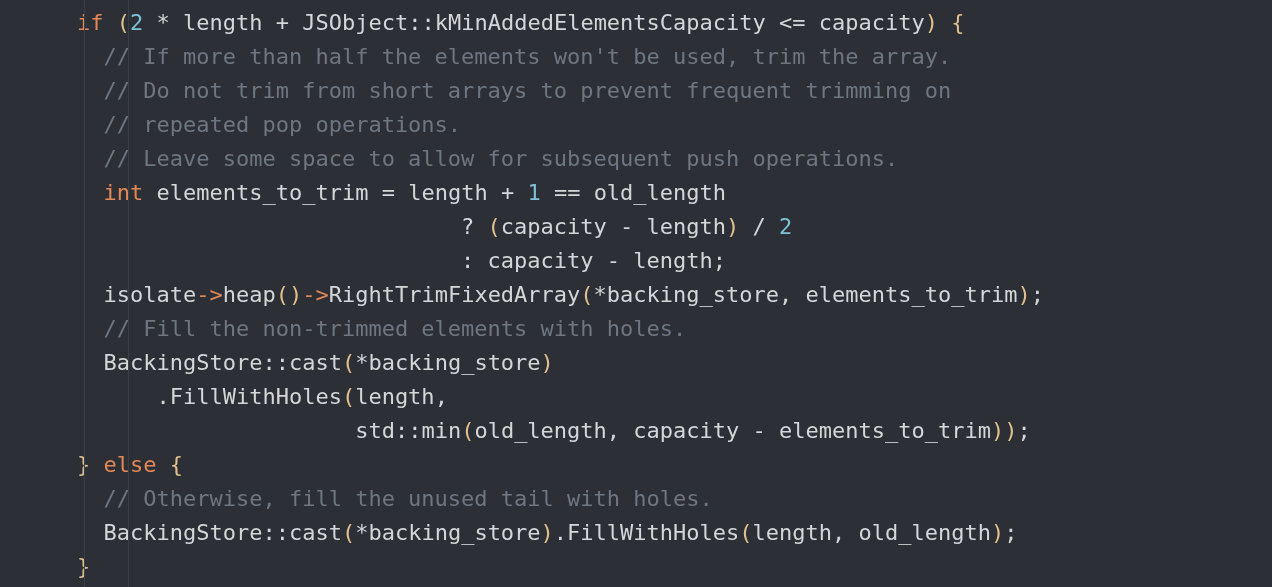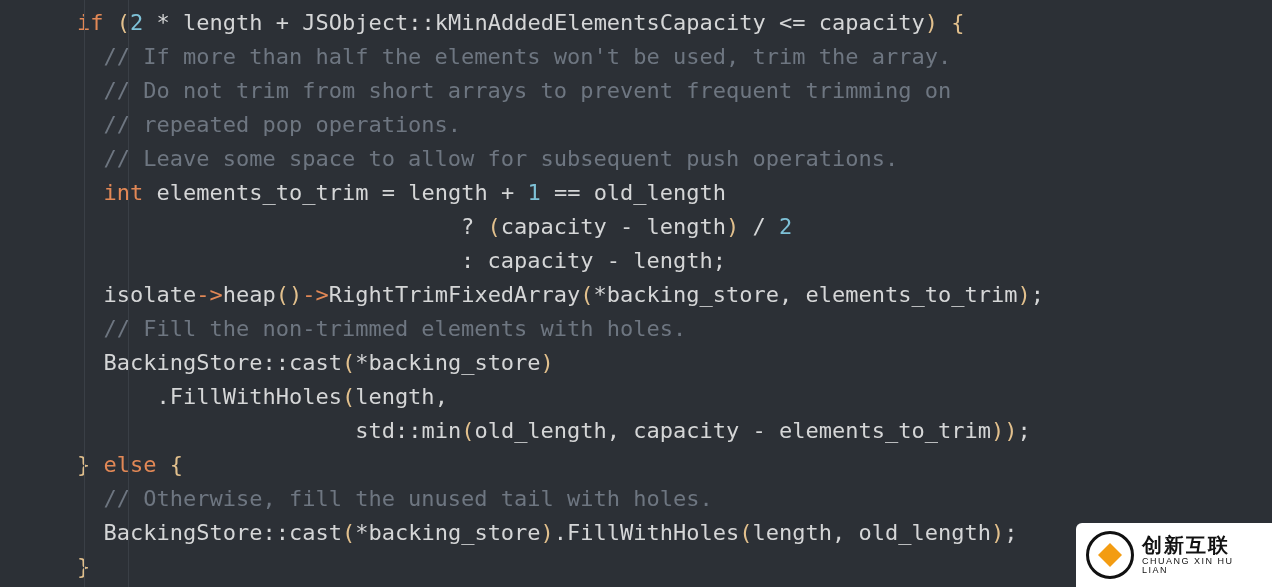--- a/index.html
+++ b/index.html
@@ -43,22 +43,13 @@
       <span class="tok-comment">// Fill the non-trimmed elements with holes.</span>
       <span class="tok-scope">BackingStore</span><span class="tok-op">::</span><span class="tok-member">cast</span><span class="tok-paren">(</span><span class="tok-op">*</span><span class="tok-ident">backing_store</span><span class="tok-paren">)</span>
           <span class="tok-op">.</span><span class="tok-member">FillWithHoles</span><span class="tok-paren">(</span><span class="tok-ident">length</span><span class="tok-op">,</span>
                          <span class="tok-scope">std</span><span class="tok-op">::</span><span class="tok-member">min</span><span class="tok-paren">(</span><span class="tok-ident">old_length</span><span class="tok-op">, </span><span class="tok-ident">capacity</span><span class="tok-op"> - </span><span class="tok-ident">elements_to_trim</span><span class="tok-paren">))</span><span class="tok-op">;</span>
     <span class="tok-paren">}</span><span class="tok-op"> </span><span class="tok-keyword">else</span><span class="tok-op"> </span><span class="tok-paren">{</span>
       <span class="tok-comment">// Otherwise, fill the unused tail with holes.</span>
       <span class="tok-scope">BackingStore</span><span class="tok-op">::</span><span class="tok-member">cast</span><span class="tok-paren">(</span><span class="tok-op">*</span><span class="tok-ident">backing_store</span><span class="tok-paren">)</span><span class="tok-op">.</span><span class="tok-member">FillWithHoles</span><span class="tok-paren">(</span><span class="tok-ident">length</span><span class="tok-op">, </span><span class="tok-ident">old_length</span><span class="tok-paren">)</span><span class="tok-op">;</span>
     <span class="tok-paren">}</span>
 </pre>
 
-  <div class="watermark">
-    <div class="logo">
-        <div class="inner"></div>
-      </div>
-    <div class="txt">
-      <span class="cn">创新互联</span>
-      <span class="en">CHUANG XIN HU LIAN</span>
-    </div>
-  </div>
 </div>
 
 </body></html>

